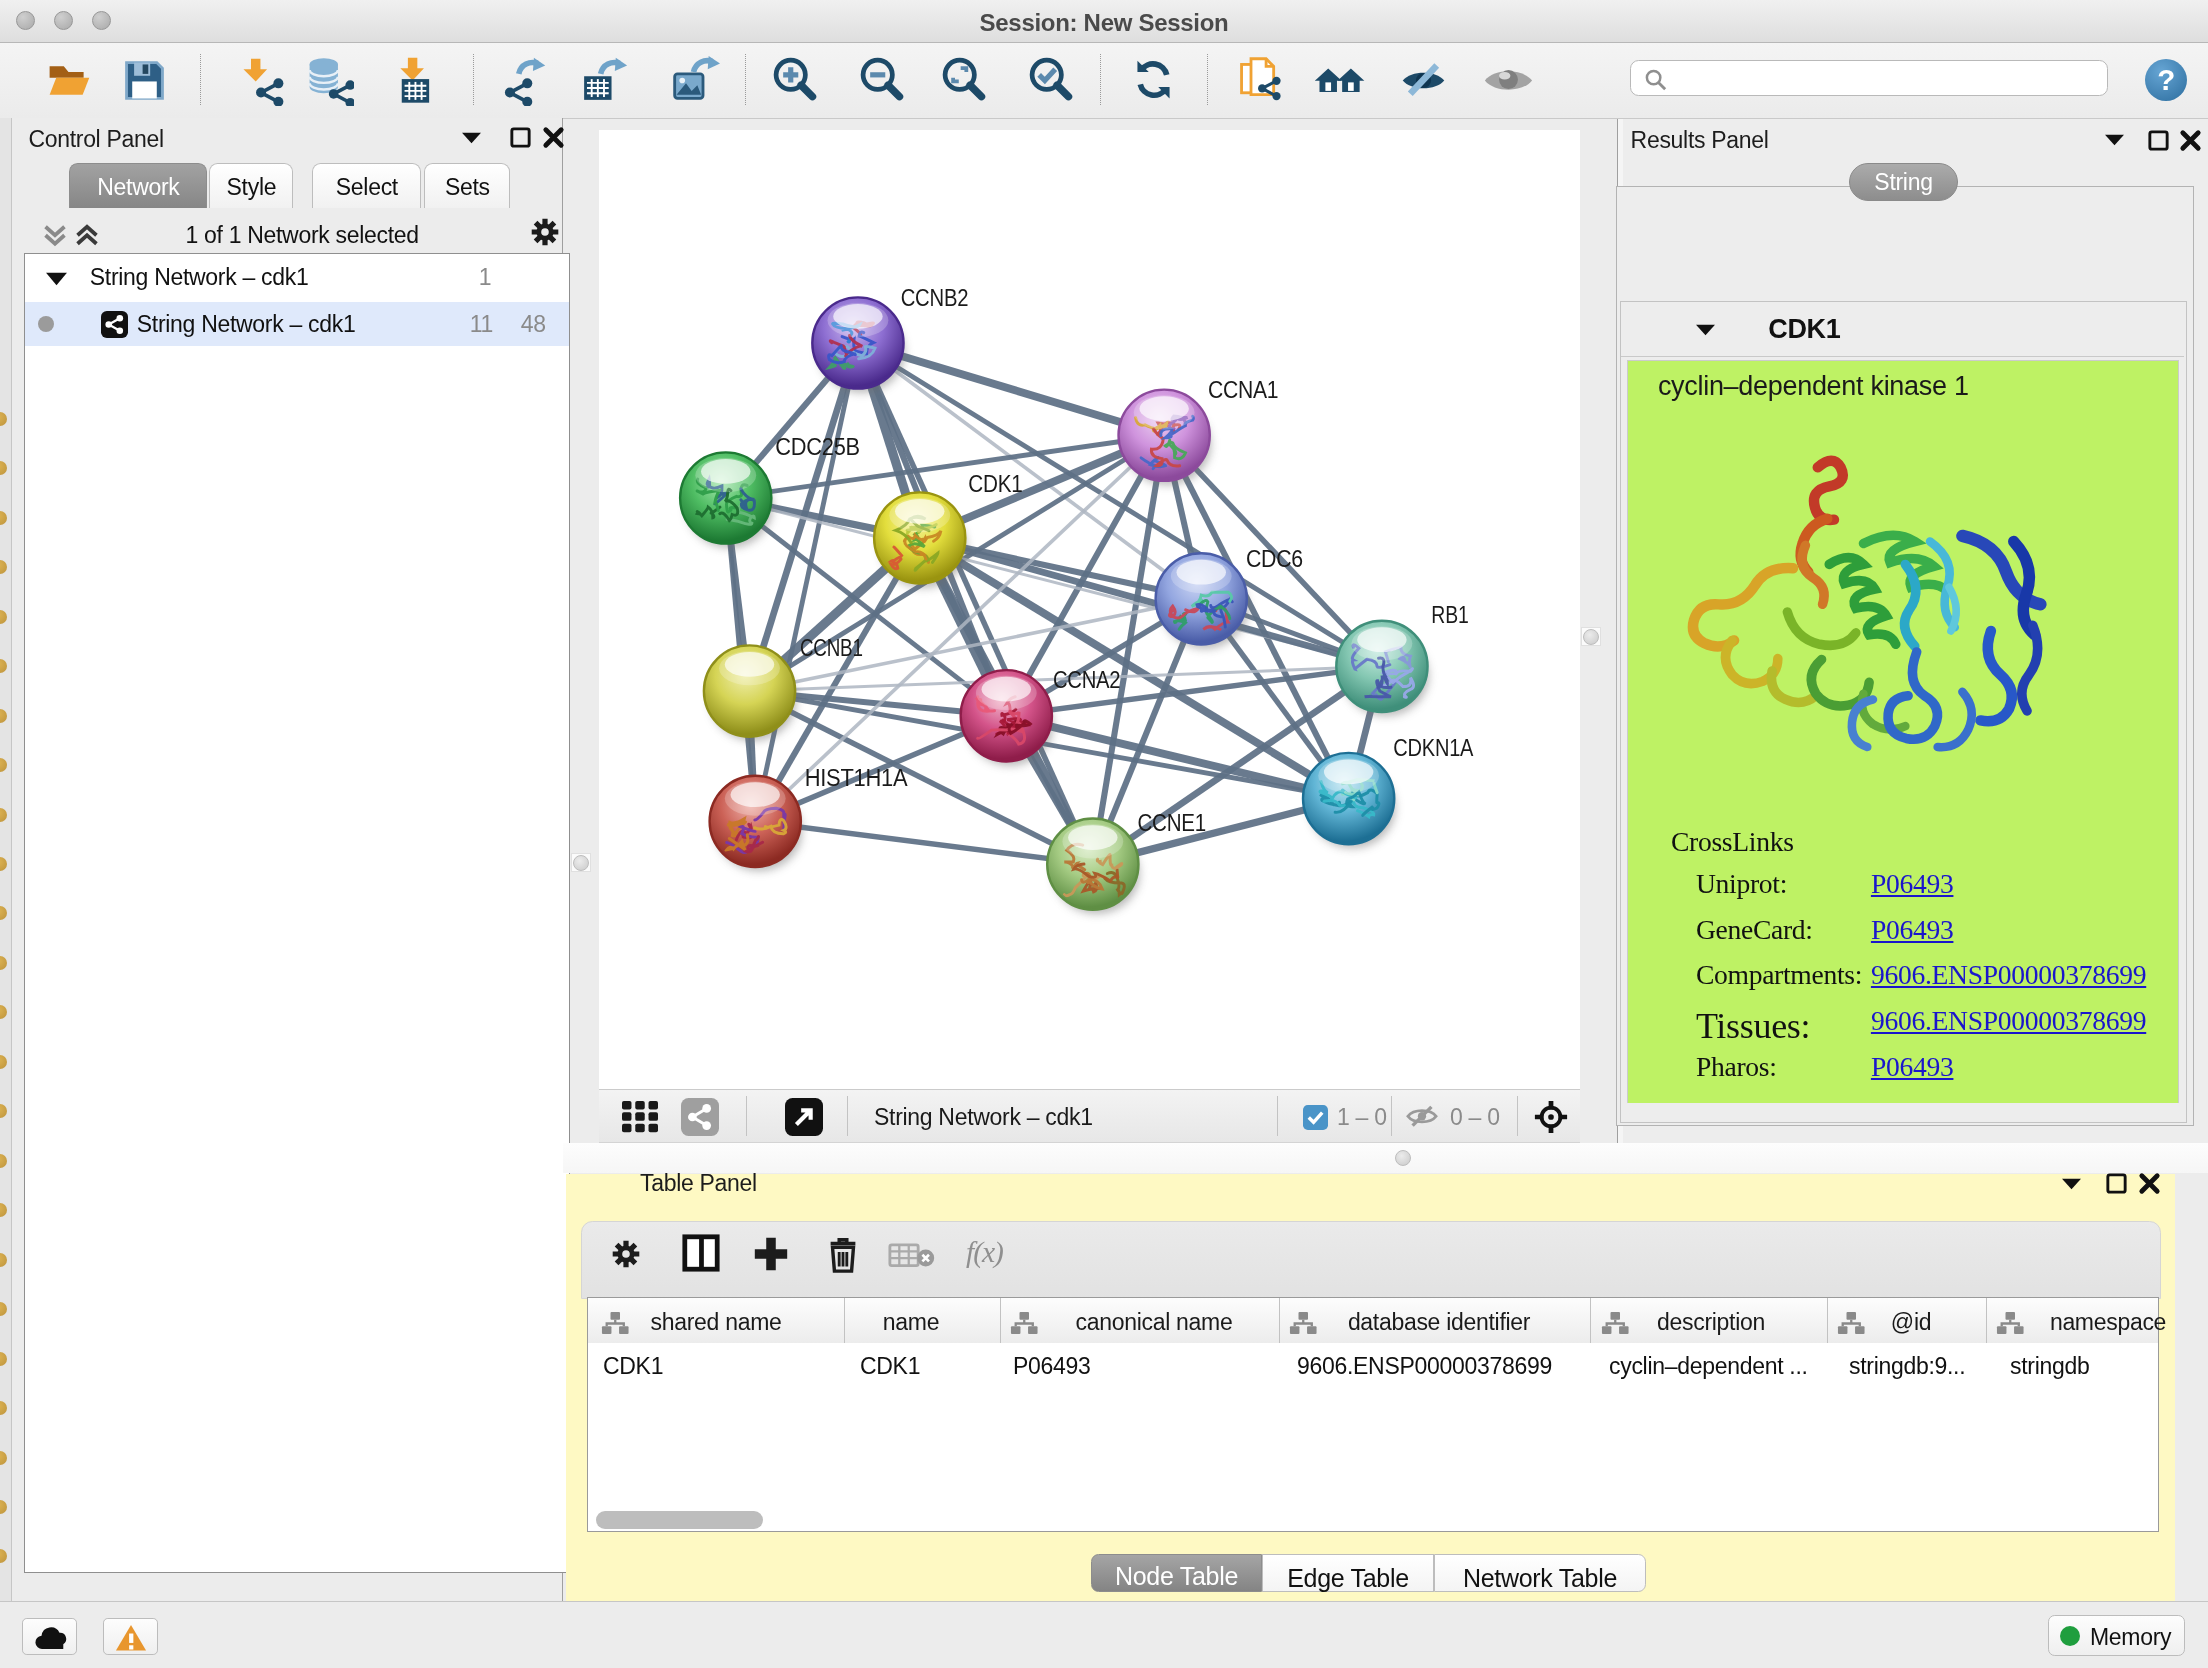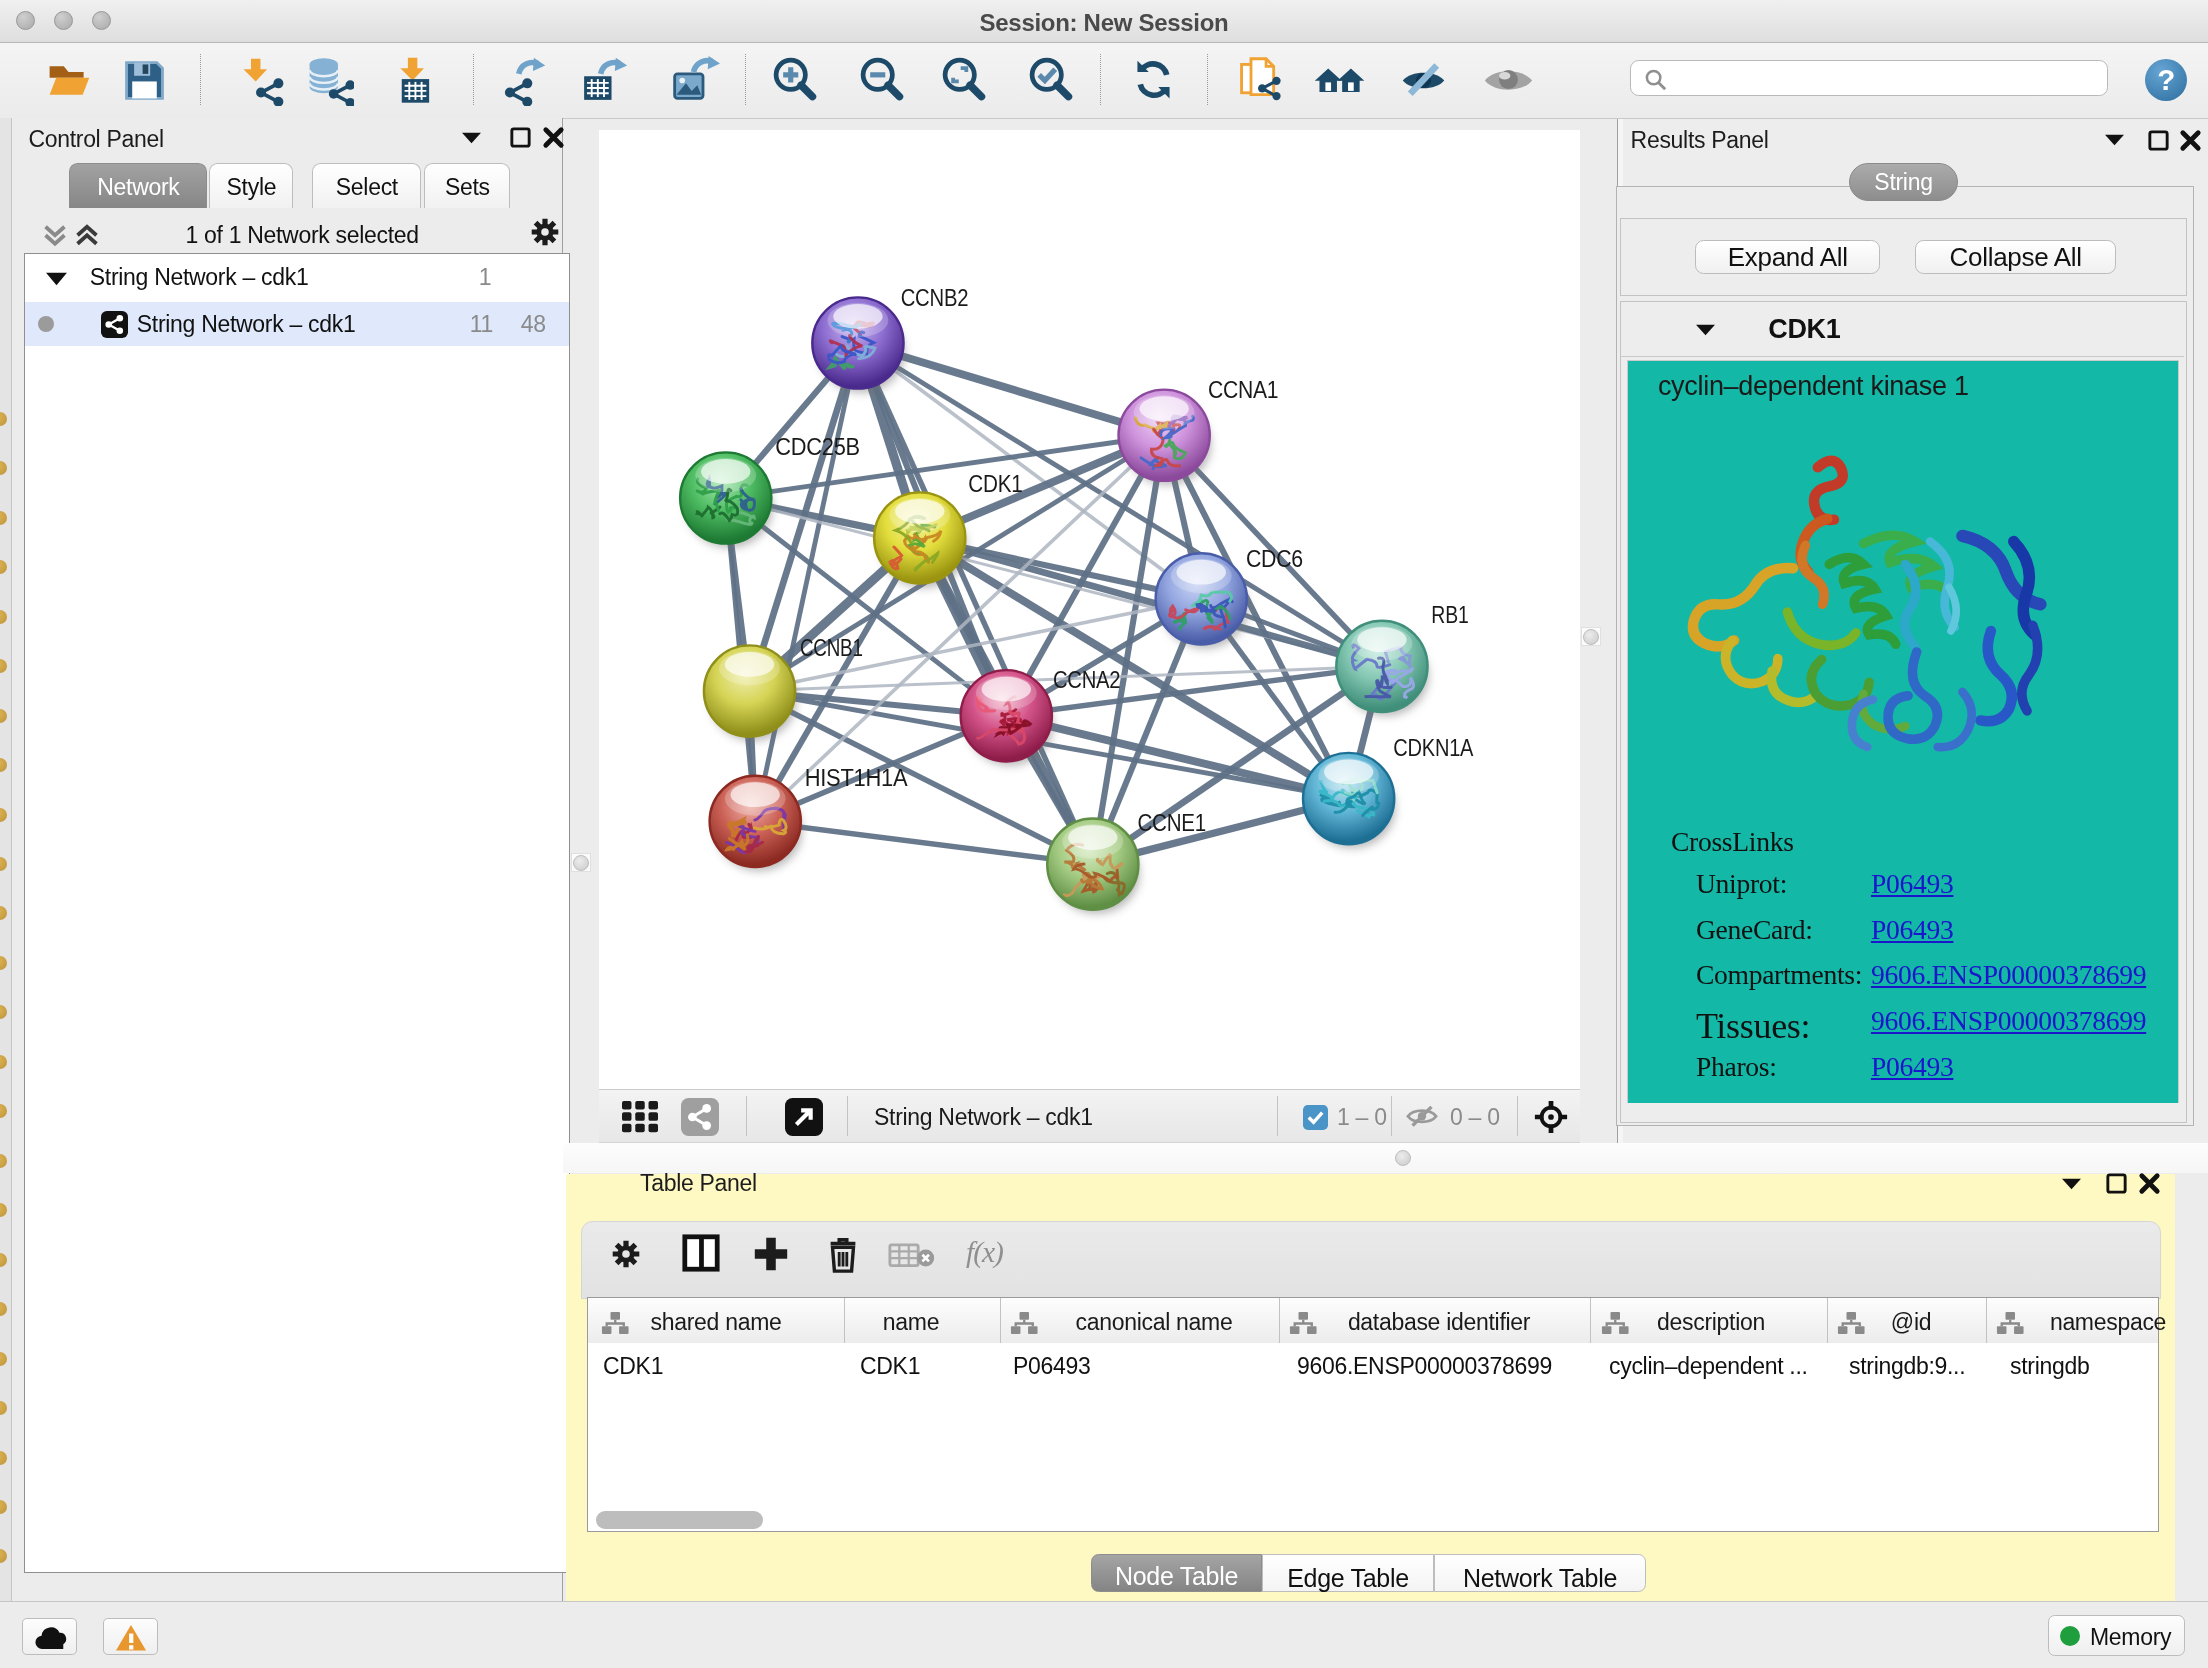--- a/index.html
+++ b/index.html
@@ -32,21 +32,21 @@
 .rdivider{left:1617px;top:119px;width:5.7px;height:1024px;background:#f5f5f5;border-left:1px solid #9f9f9f;border-right:1px solid #cfcfcf;}
 .rpanel{left:1623px;top:119px;width:586px;height:1024px;background:#ededed;}
 .handlebox{width:18px;height:17px;background:#fbfbfb;border:1px solid #e0e0e0;}
 .handledot{width:14.3px;height:14.3px;border-radius:50%;background:radial-gradient(circle at 40% 35%,#ececec,#c9c9c9);border:1px solid #bdbdbd;}
 .stringtab{left:226px;top:44px;width:107px;height:36px;z-index:5;background:linear-gradient(#ababab,#8d8d8d);border:1px solid #8a8a8a;border-radius:19px;color:#fff;font-size:23px;text-align:center;line-height:36px;}
 .rbox{left:-6.7px;top:67px;width:576px;height:938px;border:1px solid #b3b3b3;background:#ededed;}
 .rbox1{left:2.9px;top:31px;width:565px;height:76px;border:1px solid #c3c3c3;}
 .btn{box-sizing:border-box;background:linear-gradient(#ffffff,#f0f0f0);border:1px solid #bcbcbc;border-radius:8.6px;font-size:26px;color:#111;text-align:center;}
 .rbox2{left:2.9px;top:114px;width:565px;height:820px;border:1px solid #c3c3c3;}
 .cdk1hdr{left:0px;top:0px;width:563px;height:54px;border-bottom:1px solid #c9c9c9;}
-.rinner{left:5.7px;top:58px;width:550px;height:742px;border:1px solid #cbcbcb;border-bottom:none;background:#14b8a6;}
+.rinner{left:5.7px;top:58px;width:550px;height:742px;border:1px solid #cbcbcb;border-bottom:none;background:#bef264;}
 .serif{font-family:"Liberation Serif",serif;}
 .link{color:#1a16cc;text-decoration:underline;}
 .tablepanel{left:566px;top:1174px;width:1609px;height:427px;background:#fef9c3;}
 .tptoolbar{left:15px;top:47px;width:1578px;height:76px;background:linear-gradient(#eaeaea,#e2e2e2);border:1px solid #d5d5d5;border-radius:11.4px 11.4px 0 0;}
 .tptable{left:21px;top:123px;width:1572px;height:235px;background:#fff;border:1px solid #9a9a9a;box-sizing:border-box;}
 .thead{left:0;top:0;width:1570px;height:45px;background:linear-gradient(#fdfdfd,#ececec);border-bottom:1px solid #c2c2c2;}
 .thtext{font-size:23px;color:#1a1a1a;}
 .tcell{font-size:23px;color:#111;top:9.5px;}
 .tabbtn{position:absolute;top:0;height:38px;box-sizing:border-box;border:1px solid #bdbdbd;font-size:25px;background:linear-gradient(#ffffff,#f4f4f4);color:#111;text-align:center;}
 .tabbtn.active{background:linear-gradient(#a5a5a5,#848484);color:#fff;border-color:#8d8d8d;}
@@ -683,24 +683,20 @@
         <path d="M3 5 h20 l-10 11 Z" fill="#111"></path>
       </svg>
 <svg class="abs" style="left:523px;top:8.6px" width="25" height="25" viewBox="0 0 26 26">
         <rect x="4" y="4" width="18" height="18" fill="none" stroke="#111" stroke-width="3" rx="2"></rect>
       </svg>
 <svg class="abs" style="left:555px;top:8.6px" width="25" height="25" viewBox="0 0 26 26">
         <path d="M5 5 L21 21 M21 5 L5 21" stroke="#111" stroke-width="5" stroke-linecap="round"></path>
       </svg>
 <div class="abs stringtab">String</div>
 <div class="abs rbox">
-<div class="abs rbox1">
-<div class="abs btn" style="left:74px;top:21px;width:185px;height:34px;line-height:32px">Expand All</div>
-<div class="abs btn" style="left:294px;top:21px;width:201px;height:34px;line-height:32px">Collapse All</div>
-</div>
 <div class="abs rbox2">
 <div class="abs cdk1hdr">
 <svg class="abs" style="left:72px;top:18px" width="25" height="19" viewBox="0 0 26 20">
               <path d="M3 5 h20 l-10 11 Z" fill="#111"></path>
             </svg>
 <div class="abs" style="left:147px;top:12.4px;font-size:27px;font-weight:bold;color:#111">CDK1</div>
 </div>
 <div class="abs rinner">
 <div class="abs" style="left:30px;top:9.5px;font-size:27px;color:#1a1a1a">cyclin–dependent kinase 1</div>
 <svg class="abs" style="left:49px;top:93px" width="371" height="314" viewBox="0 0 390 330">

